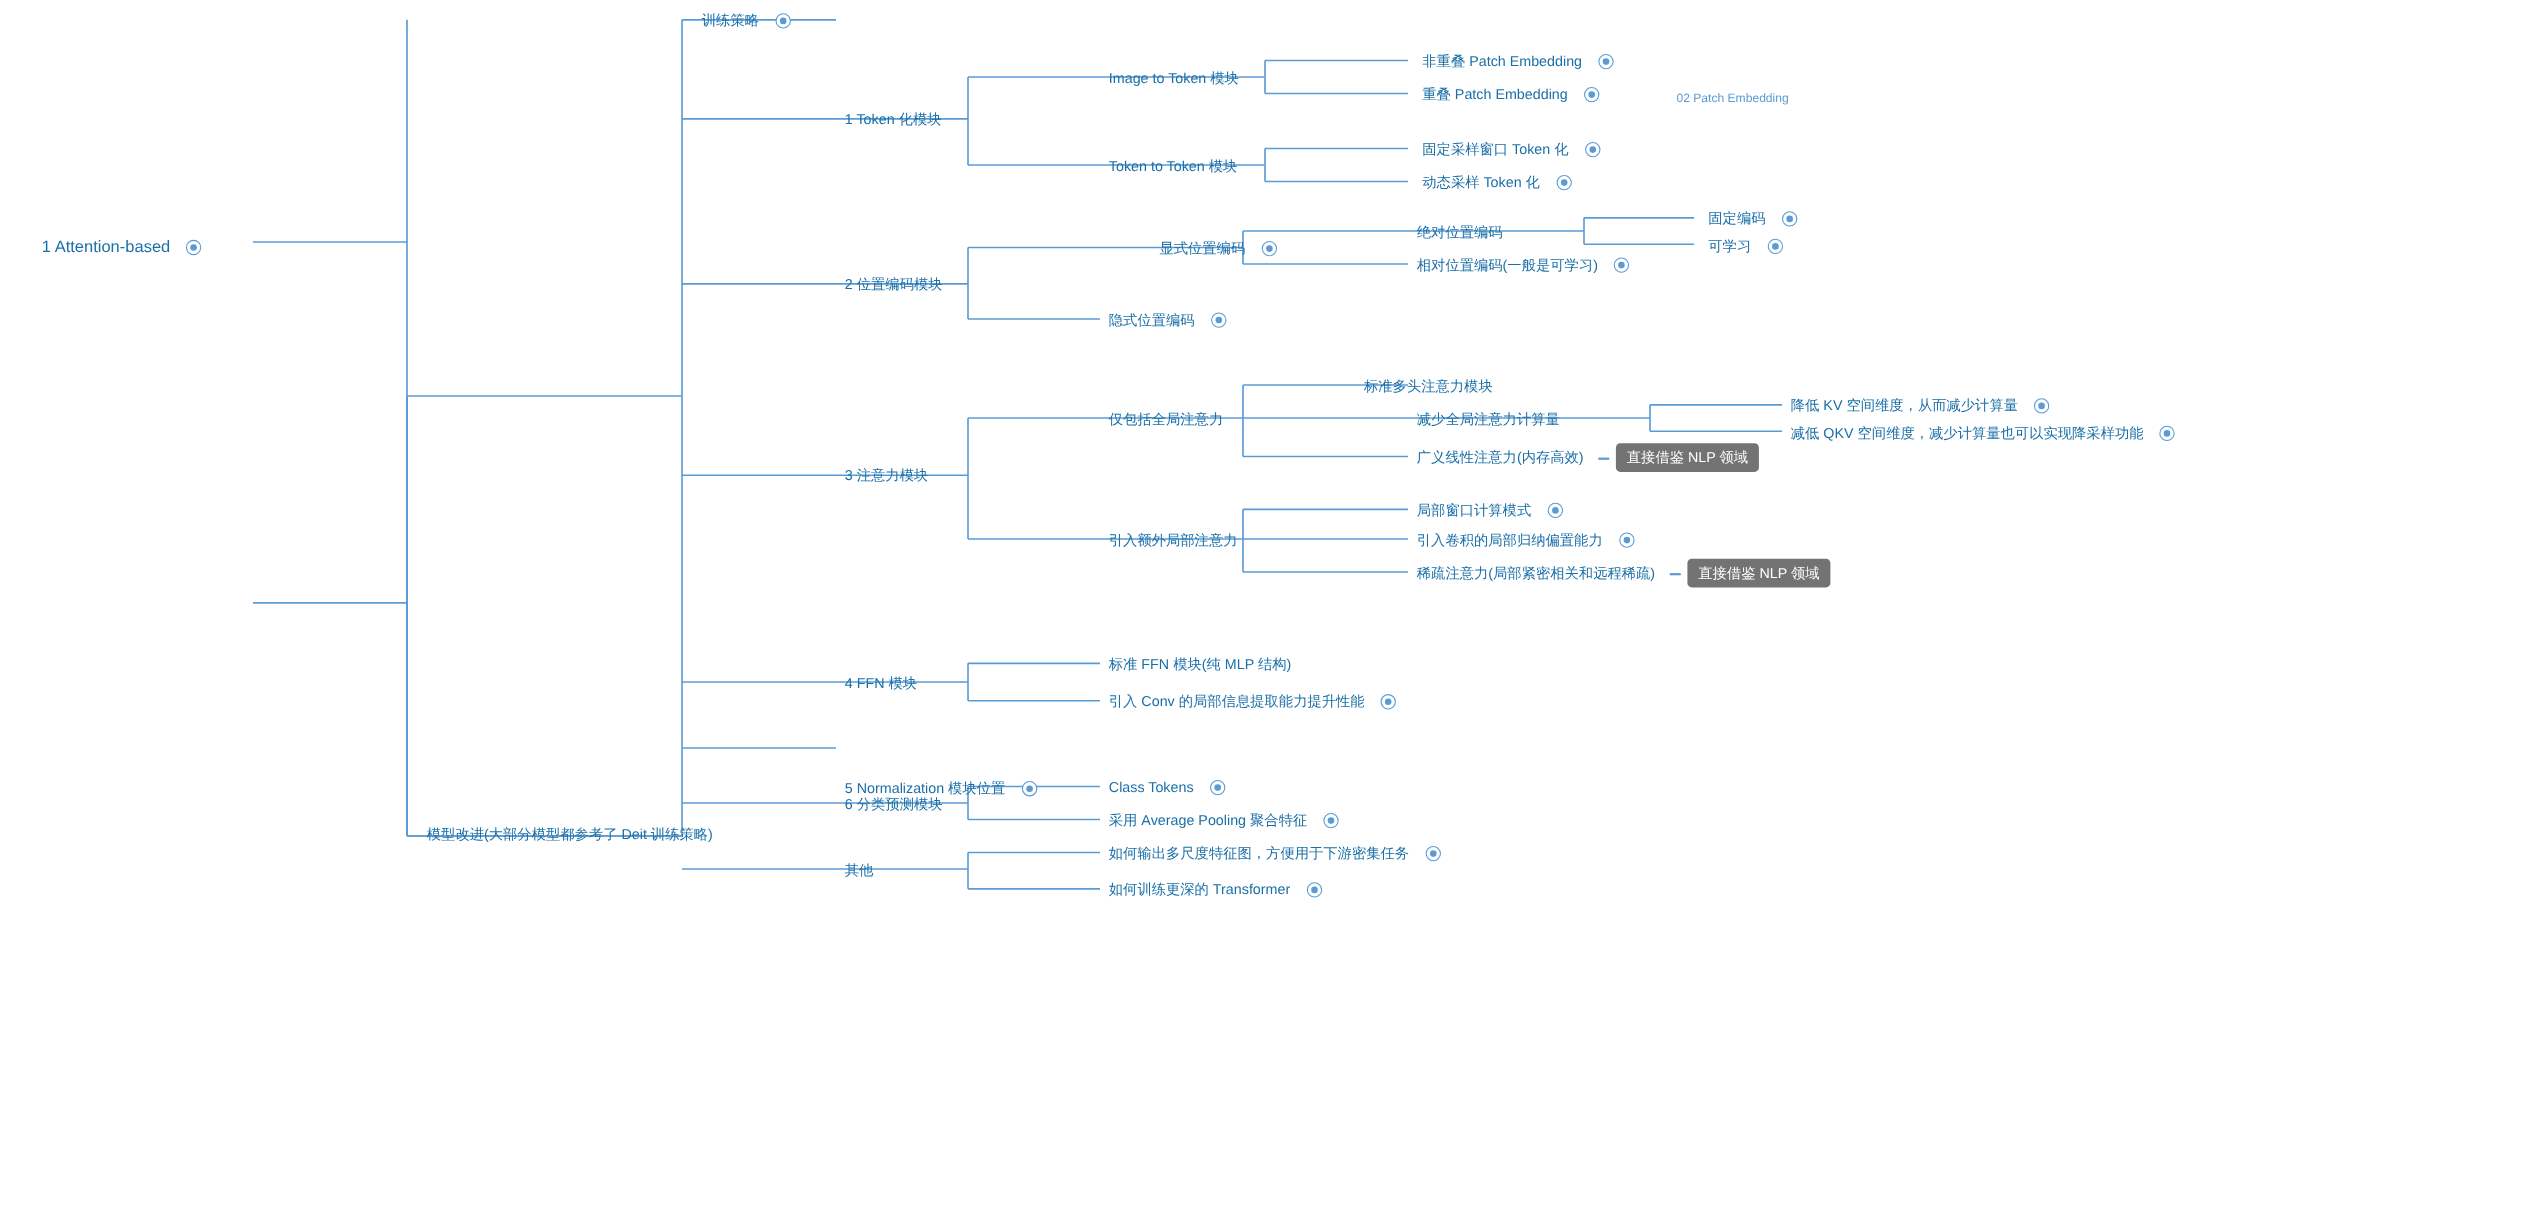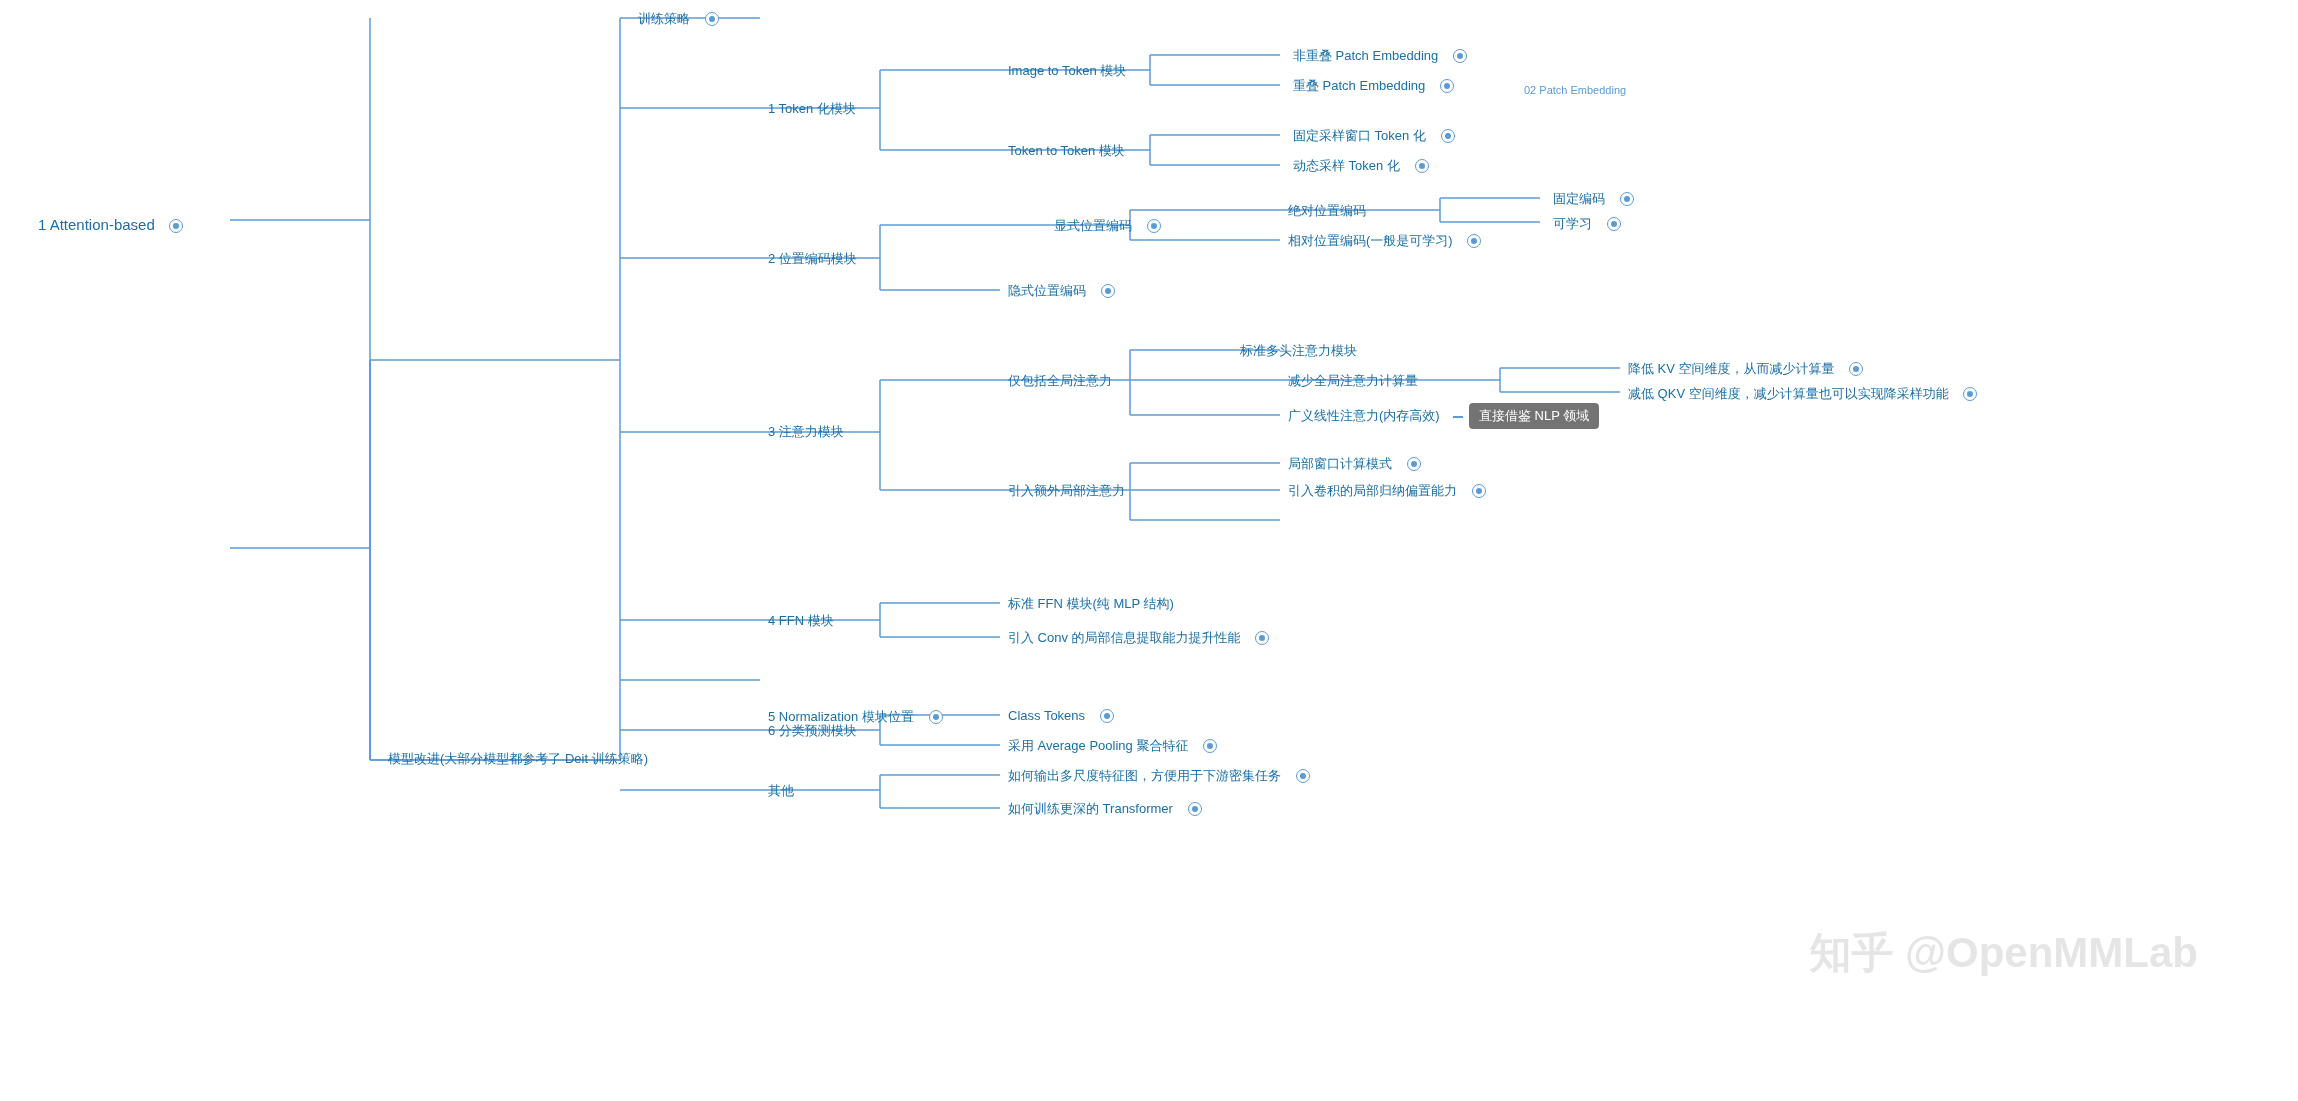--- a/index.html
+++ b/index.html
@@ -334,20 +334,25 @@
   <div class="node" style="left:1280px;top:450px;">
     <span class="node-text level4">局部窗口计算模式</span>
     <span class="circle-btn"></span>
   </div>
 
   <div class="node" style="left:1280px;top:477px;">
     <span class="node-text level4">引入卷积的局部归纳偏置能力</span>
     <span class="circle-btn"></span>
   </div>
 
+  <div class="node" style="left:1280px;top:507px;">
+    <span class="node-text level4">稀疏注意力(局部紧密相关和远程稀疏)</span>
+    <span style="display:inline-block;width:10px;height:2px;background:#5b9bd5;vertical-align:middle;margin:0 2px;"></span>
+    <span class="node-text highlight">直接借鉴 NLP 领域</span>
+  </div>
 
   <div class="node" style="left:760px;top:607px;">
     <span class="node-text level2">4 FFN 模块</span>
   </div>
 
   <div class="node" style="left:1000px;top:590px;">
     <span class="node-text level3">标准 FFN 模块(纯 MLP 结构)</span>
   </div>
 
   <div class="node" style="left:1000px;top:624px;">
@@ -381,14 +386,13 @@
   <div class="node" style="left:1000px;top:762px;">
     <span class="node-text level3">如何输出多尺度特征图，方便用于下游密集任务</span>
     <span class="circle-btn"></span>
   </div>
 
   <div class="node" style="left:1000px;top:795px;">
     <span class="node-text level3">如何训练更深的 Transformer</span>
     <span class="circle-btn"></span>
   </div>
 
-  <div class="watermark">知乎 @OpenMMLab</div>
 </div>
 
 </body></html>

